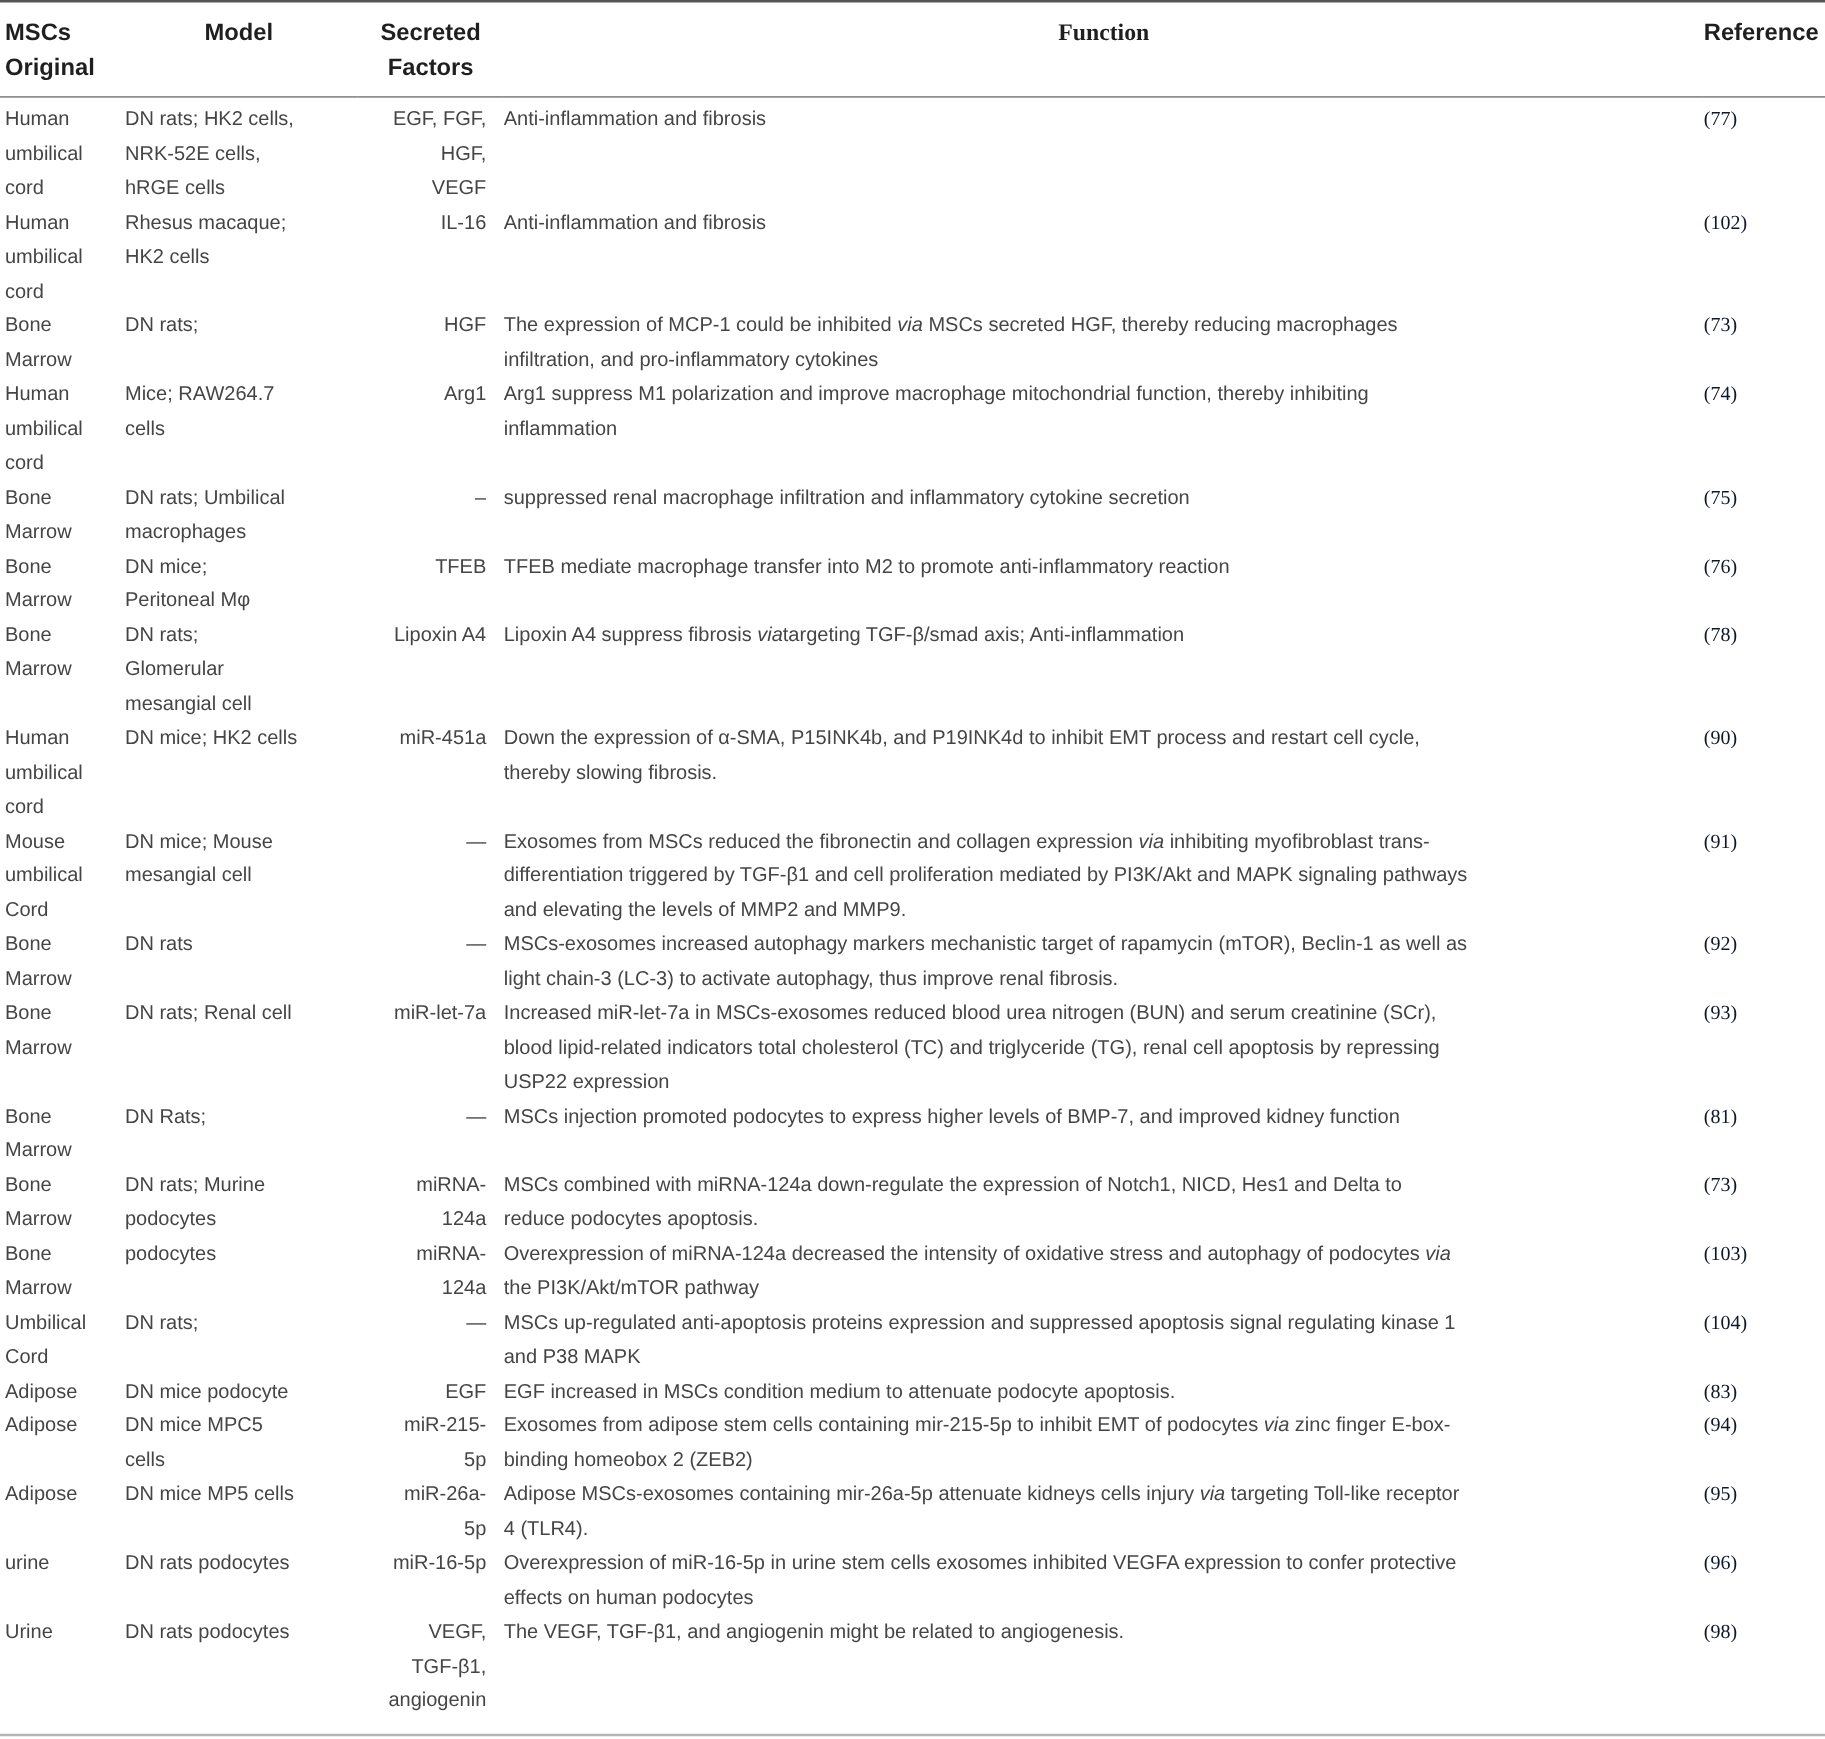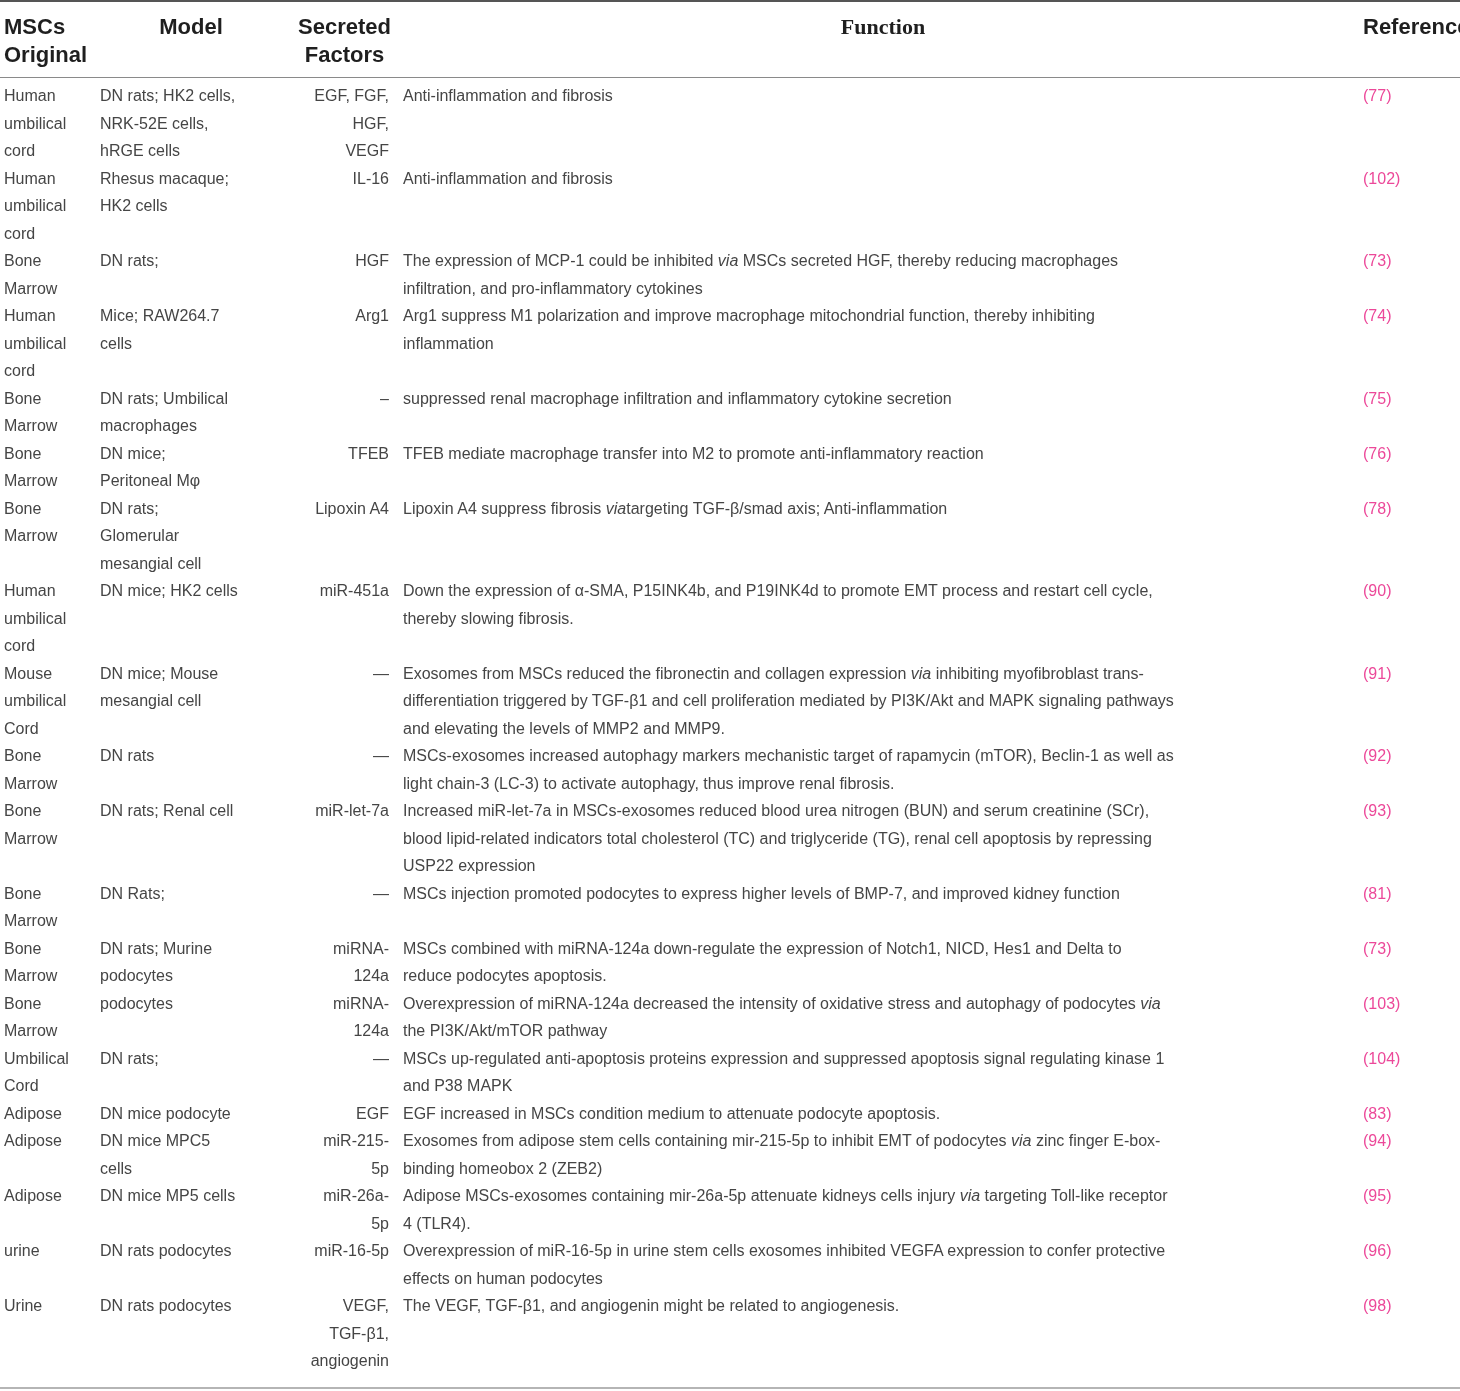--- a/index.html
+++ b/index.html
@@ -22,21 +22,21 @@
     position:absolute; top:2px; left:0;
     width:1460px;
     border-collapse:collapse;
     table-layout:fixed;
   }
   thead tr { border-bottom:1.5px solid #8a8a8a; }
   th {
     vertical-align:top;
     font-weight:bold;
     color:#1f1f1f;
-    font-size:22px;
+    font-size:19px;
     line-height:28px;
     padding:11px 0 8px 0;
     white-space:pre-line;
   }
   th.col-origin   { text-align:left;  padding-left:4px; }
   th.col-model    { text-align:center; }
   th.col-factors  { text-align:center; }
   th.col-function { text-align:center;font-family:Liberation Serif, serif; }
   th.col-reference{ text-align:left; }
   td {
@@ -45,21 +45,21 @@
     line-height:27.5px;
     color:#454545;
     padding:0 14px 0 0;
     white-space:pre-line;
   }
   tbody tr:first-child td { padding-top:4px; }
   td.col-origin   { padding-left:4px; }
   td.col-model    { padding-left:4px; }
   td.col-factors  { padding-left:4px;text-align:right; }
   td.col-function { padding-right:16px; }
-  td.col-reference{ color:#ec4899; padding-right:0; }
+  td.col-reference{ color:#0f172a; padding-right:0;font-family:Liberation Serif, serif; }
   td.col-function i { font-style:italic; }
 </style>
 </head>
 <body>
 
 <div class="page">
   <div class="rule-top"></div>
 
   <table class="msc-table">
     <colgroup>
@@ -149,21 +149,21 @@
           <td class="col-factors">Lipoxin A4</td>
           <td class="col-function">Lipoxin A4 suppress fibrosis <i>via</i>targeting TGF-β/smad axis; Anti-inflammation</td>
           <td class="col-reference">(78)</td>
         </tr>
         <tr>
           <td class="col-origin">Human
 umbilical
 cord</td>
           <td class="col-model">DN mice; HK2 cells</td>
           <td class="col-factors">miR-451a</td>
-          <td class="col-function">Down the expression of α-SMA, P15INK4b, and P19INK4d to promote EMT process and restart cell cycle,
+          <td class="col-function">Down the expression of α-SMA, P15INK4b, and P19INK4d to inhibit EMT process and restart cell cycle,
 thereby slowing fibrosis.</td>
           <td class="col-reference">(90)</td>
         </tr>
         <tr>
           <td class="col-origin">Mouse
 umbilical
 Cord</td>
           <td class="col-model">DN mice; Mouse
 mesangial cell</td>
           <td class="col-factors">—</td>

